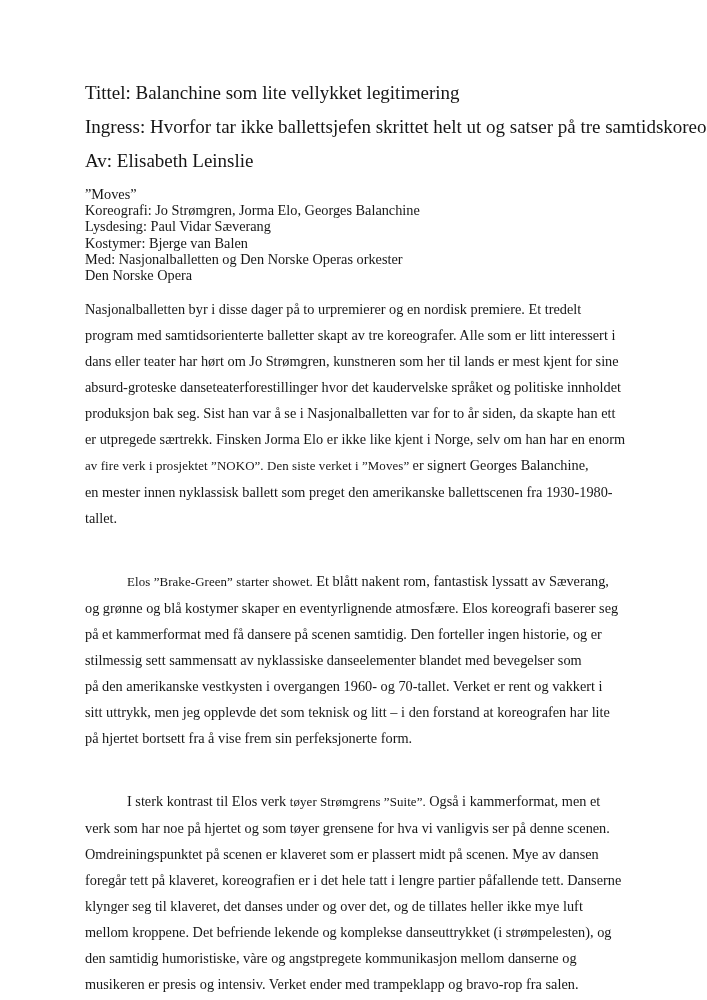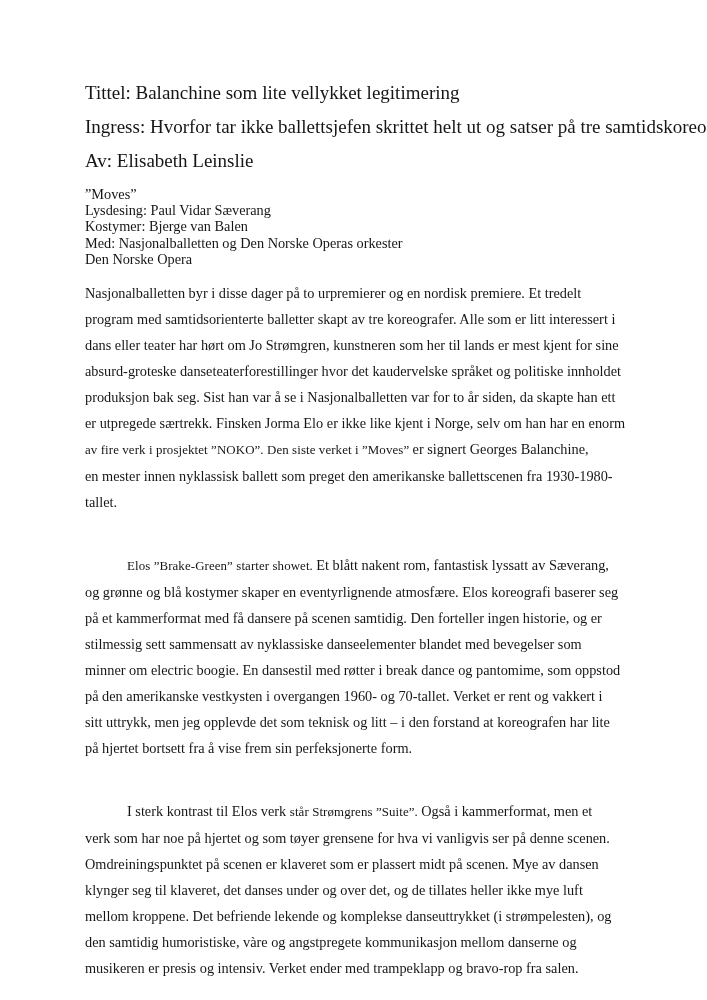--- a/index.html
+++ b/index.html
@@ -53,46 +53,47 @@
 <body>
 
 <div class="doc">
 
   <p class="meta-line">Tittel: Balanchine som lite vellykket legitimering</p>
   <p class="meta-line">Ingress: Hvorfor tar ikke ballettsjefen skrittet helt ut og satser på tre samtidskoreografer?</p>
   <p class="meta-line">Av: Elisabeth Leinslie</p>
 
   <div class="credits">
     <div class="cline">”Moves”</div>
+    <div class="cline">Koreografi: Jo Strømgren, Jorma Elo, Georges Balanchine</div>
     <div class="cline">Lysdesing: Paul Vidar Sæverang</div>
     <div class="cline">Kostymer: Bjerge van Balen</div>
     <div class="cline">Med: Nasjonalballetten og Den Norske Operas orkester</div>
     <div class="cline">Den Norske Opera</div>
   </div>
 
   <div class="body-text">
     <div class="line">Nasjonalballetten byr i disse dager på to urpremierer og en nordisk premiere. Et tredelt</div>
     <div class="line">program med samtidsorienterte balletter skapt av tre koreografer. Alle som er litt interessert i</div>
     <div class="line">dans eller teater har hørt om Jo Strømgren, kunstneren som her til lands er mest kjent for sine</div>
     <div class="line">absurd-groteske danseteaterforestillinger hvor det kaudervelske språket og politiske innholdet</div>
     <div class="line">produksjon bak seg. Sist han var å se i Nasjonalballetten var for to år siden, da skapte han ett</div>
     <div class="line">er utpregede særtrekk. Finsken Jorma Elo er ikke like kjent i Norge, selv om han har en enorm</div>
     <div class="line"><span class="alt">av fire verk i prosjektet ”NOKO”. Den siste verket i ”Moves” </span><span>er signert Georges Balanchine,</span></div>
     <div class="line">en mester innen nyklassisk ballett som preget den amerikanske ballettscenen fra 1930-1980-</div>
     <div class="line">tallet.</div>
     <div class="line indent"><span class="alt">Elos ”Brake-Green” starter showet. </span><span>Et blått nakent rom, fantastisk lyssatt av Sæverang,</span></div>
     <div class="line">og grønne og blå kostymer skaper en eventyrlignende atmosfære. Elos koreografi baserer seg</div>
     <div class="line">på et kammerformat med få dansere på scenen samtidig. Den forteller ingen historie, og er</div>
     <div class="line">stilmessig sett sammensatt av nyklassiske danseelementer blandet med bevegelser som</div>
-    <div class="line">minner om electric boogie. En dansestil med røtter i break dance og pantomime, som oppstod</div>
     <div class="line">på den amerikanske vestkysten i overgangen 1960- og 70-tallet. Verket er rent og vakkert i</div>
     <div class="line">sitt uttrykk, men jeg opplevde det som teknisk og litt – i den forstand at koreografen har lite</div>
     <div class="line">på hjertet bortsett fra å vise frem sin perfeksjonerte form.</div>
-    <div class="line indent"><span>I sterk kontrast til Elos verk </span><span class="alt">står Strømgrens ”Suite”. </span><span>Også i kammerformat, men et</span></div>
+    <div class="line indent"><span>I sterk kontrast til Elos verk </span><span class="alt">tøyer Strømgrens ”Suite”. </span><span>Også i kammerformat, men et</span></div>
     <div class="line">verk som har noe på hjertet og som tøyer grensene for hva vi vanligvis ser på denne scenen.</div>
     <div class="line">Omdreiningspunktet på scenen er klaveret som er plassert midt på scenen. Mye av dansen</div>
+    <div class="line">foregår tett på klaveret, koreografien er i det hele tatt i lengre partier påfallende tett. Danserne</div>
     <div class="line">klynger seg til klaveret, det danses under og over det, og de tillates heller ikke mye luft</div>
     <div class="line">mellom kroppene. Det befriende lekende og komplekse danseuttrykket (i strømpelesten), og</div>
     <div class="line">den samtidig humoristiske, vàre og angstpregete kommunikasjon mellom danserne og</div>
     <div class="line">musikeren er presis og intensiv. Verket ender med trampeklapp og bravo-rop fra salen.</div>
   </div>
 
 </div>
 
 </body></html>

